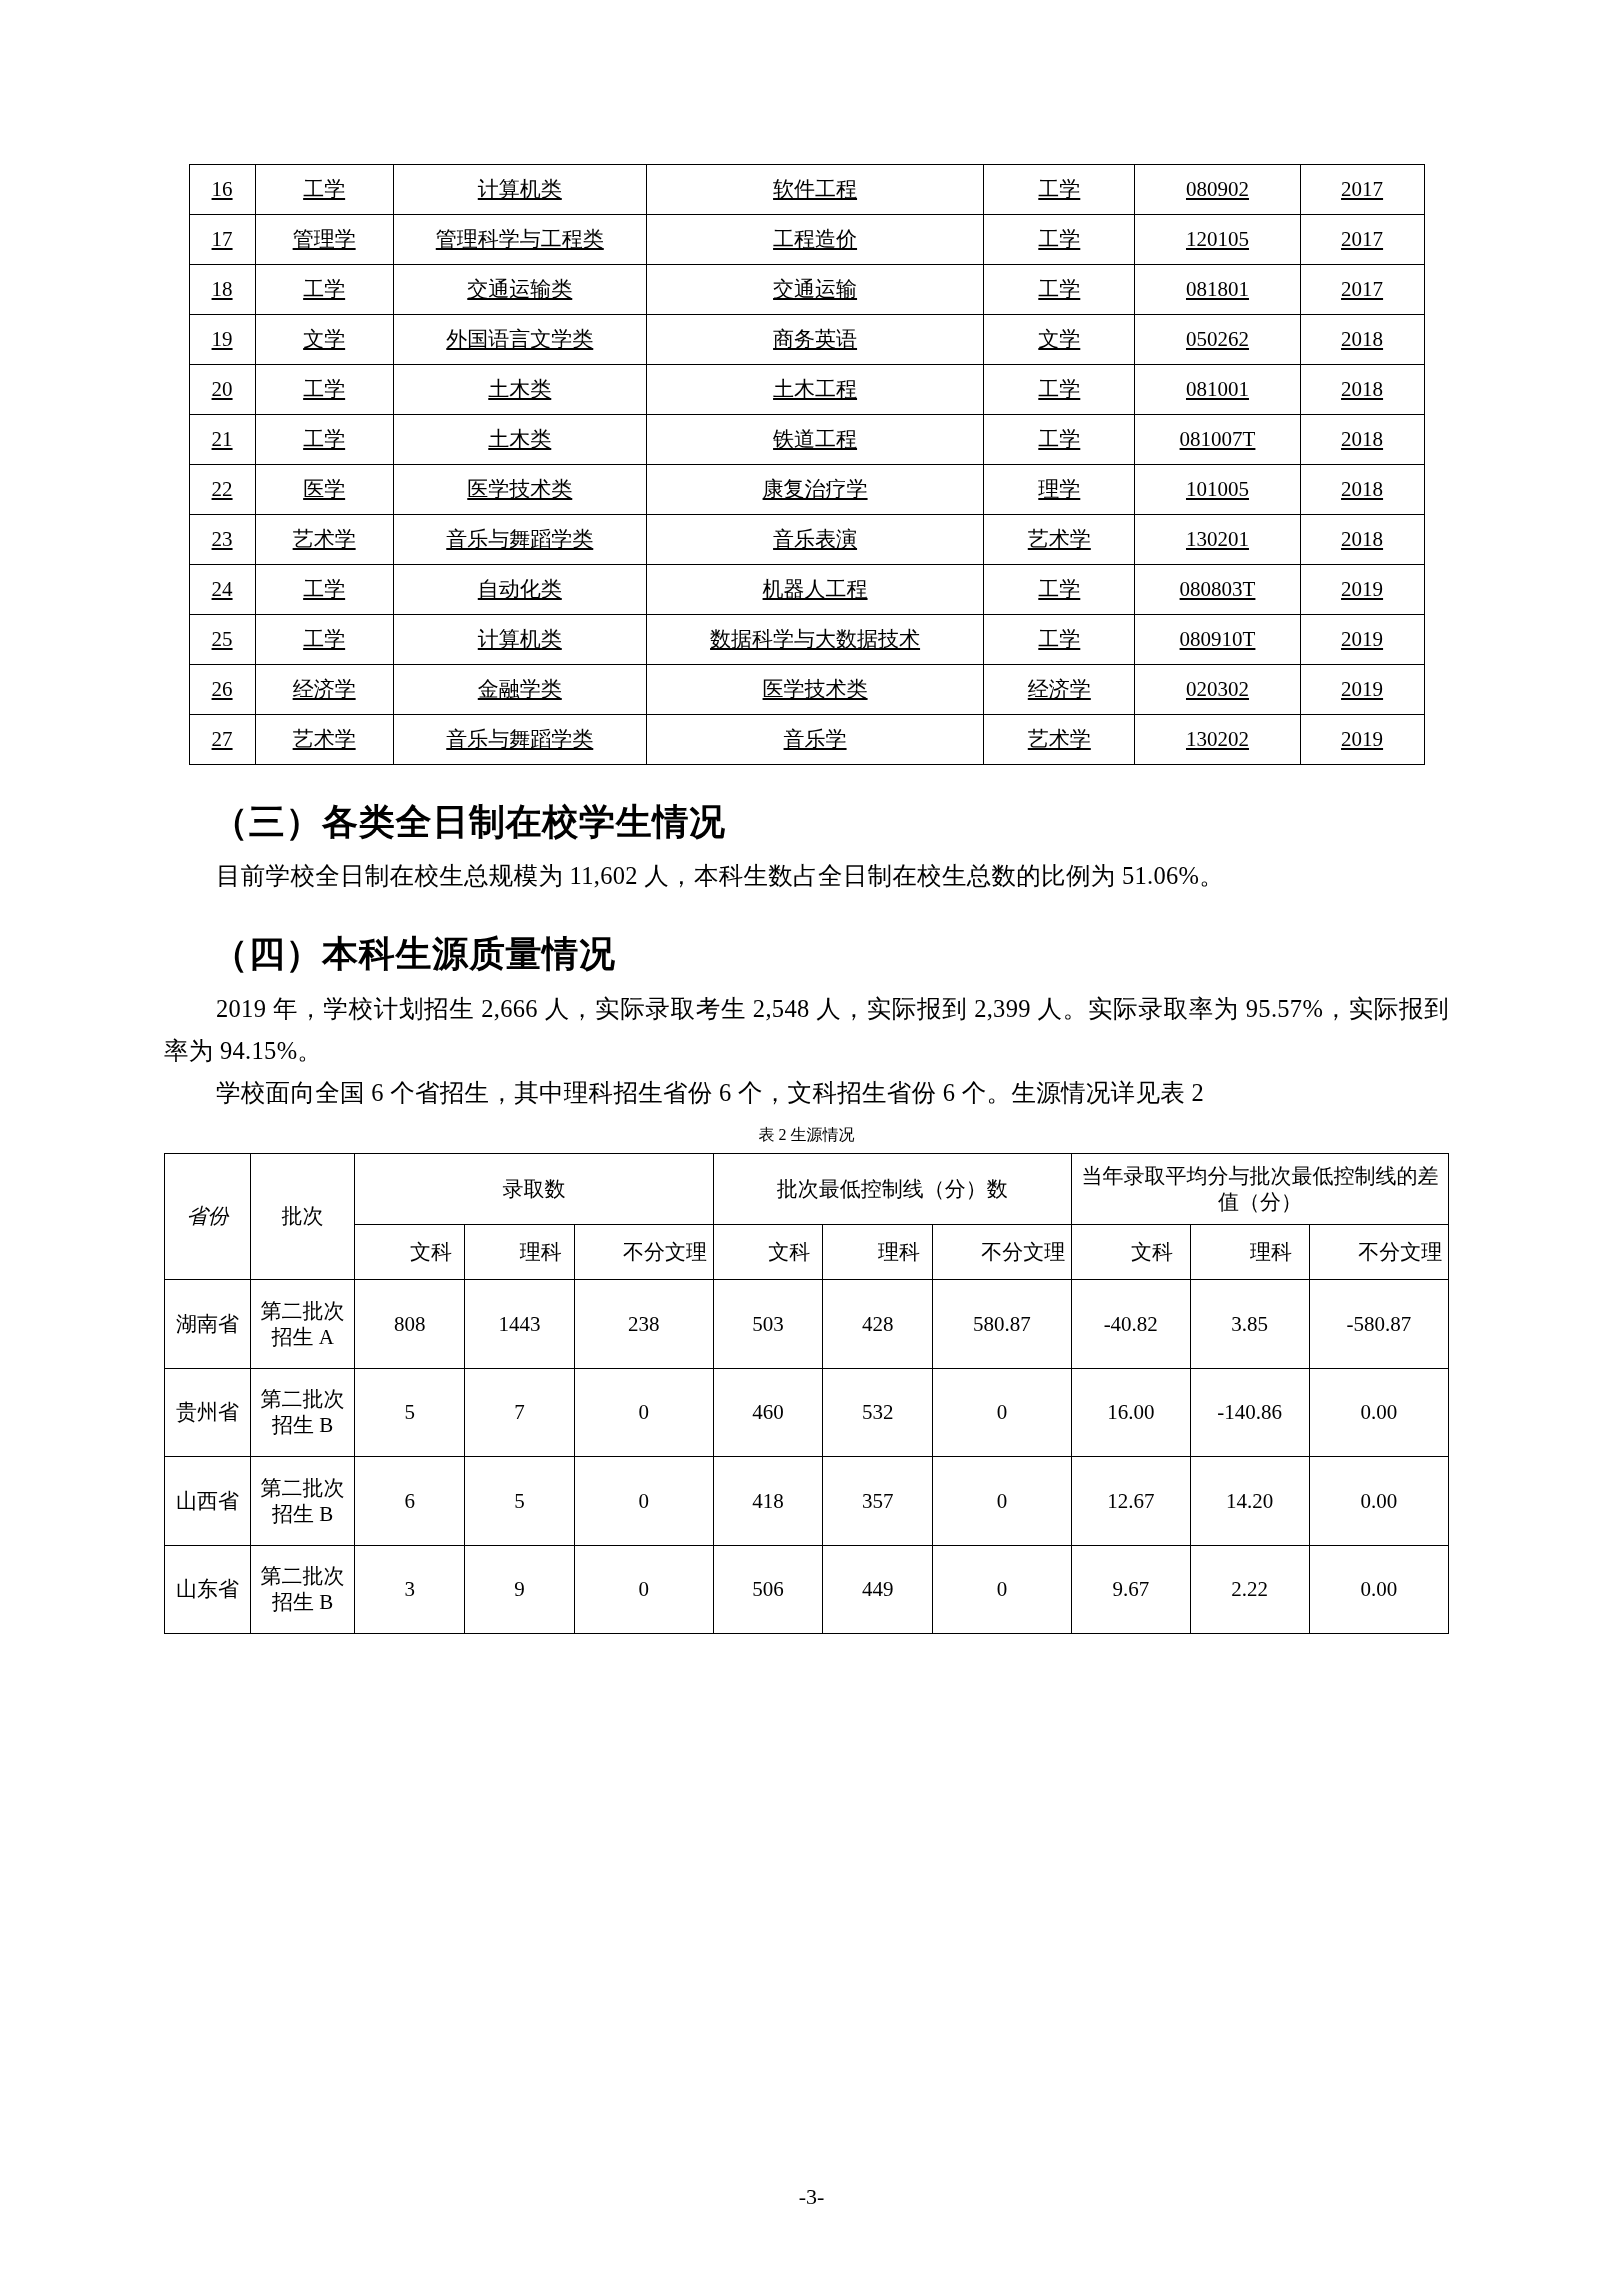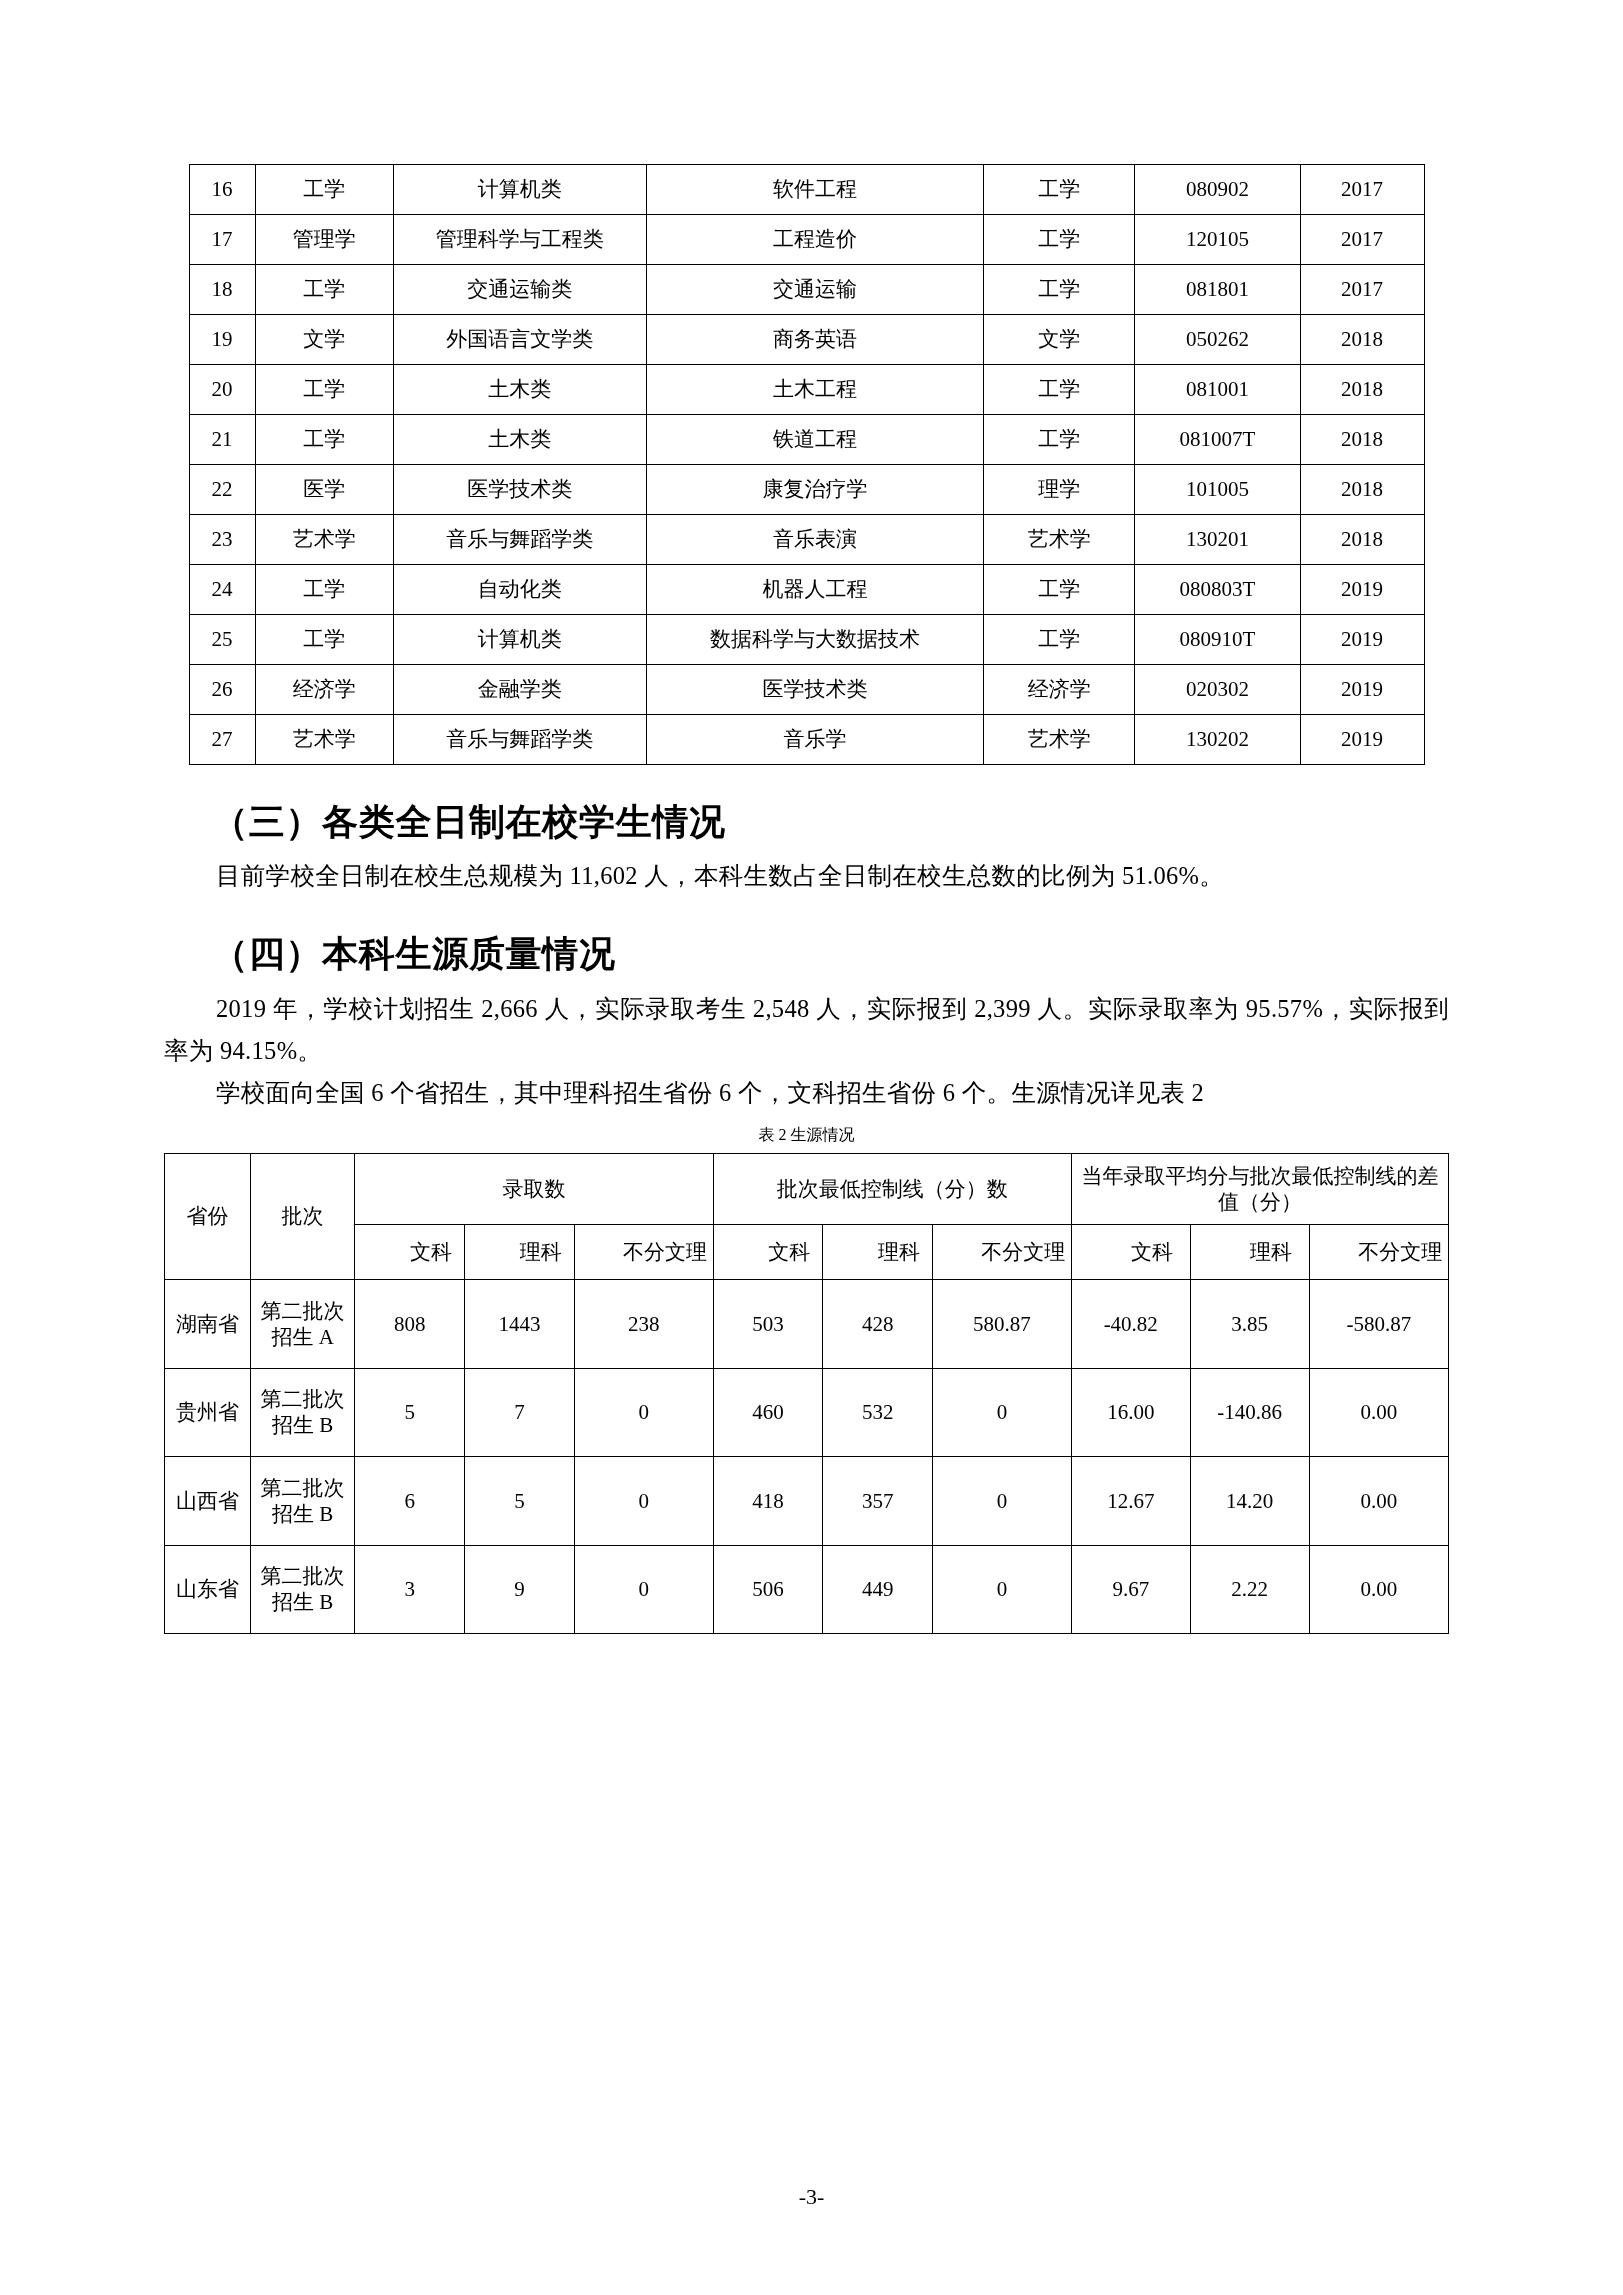--- a/index.html
+++ b/index.html
@@ -32,20 +32,21 @@
     text-align: center;
     vertical-align: middle;
     font-weight: normal;
     font-family: "Liberation Serif", "DejaVu Serif", serif;
   }
 
   
   .majors-table {
     width: 1236px;
     margin: 0 auto;
+    text-decoration: underline;
   }
   .majors-table td {
     height: 49px;
     font-size: 21px;
     line-height: 1.2;
     padding: 0 2.7px;
   }
   .majors-table td.c-idx   { width: 59px; }
   .majors-table td.c-cat   { width: 130px; }
   .majors-table td.c-class { width: 244px; }
@@ -85,21 +86,21 @@
     margin: 0 auto;
   }
   .source-table td {
     font-size: 21px;
     line-height: 1.25;
     padding: 2.7px 1.4px;
   }
   .source-table .hdr-group { height: 65px; font-size: 21px; }
   .source-table .hdr-sub   { height: 49px; padding-left: 44px; }
   .source-table tr.data-row td { height: 82px; }
-  .src-c-prov { width: 109px; }
+  .src-c-prov { width: 109px; font-style: italic; }
   .src-c-batch { width: 136px; }
   .src-c-num { width: 82px; }
   .src-c-num-wide { width: 124px; }
   .src-c-diff { width: 95px; }
   .src-c-diff-wide { width: 124px; }
 
   
   .page-number {
     position: absolute;
     bottom: 85px;

